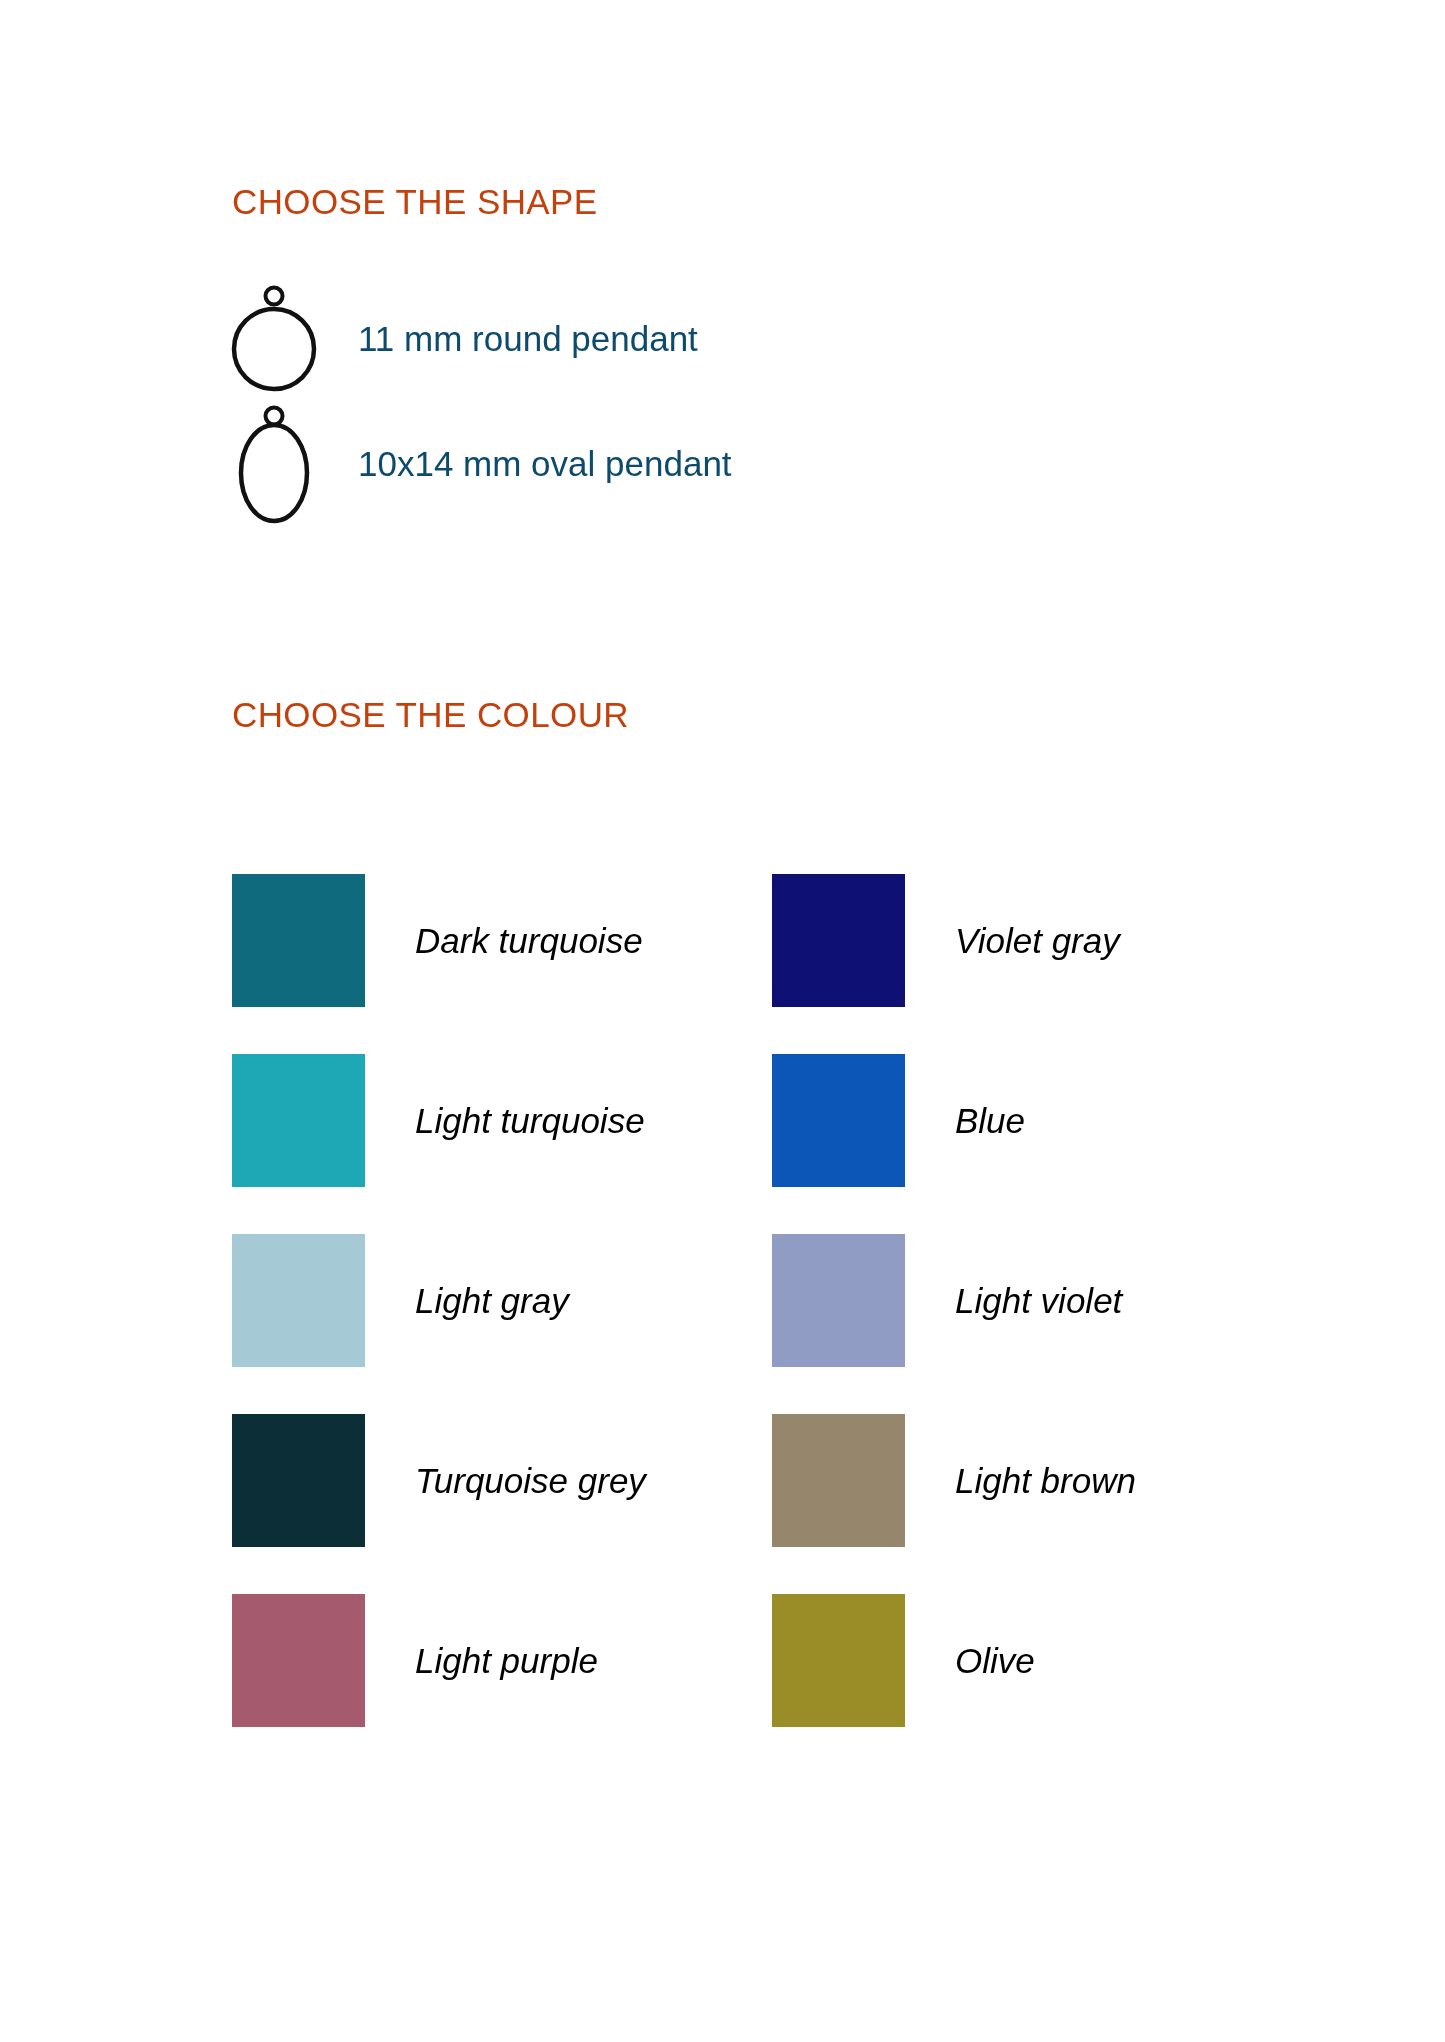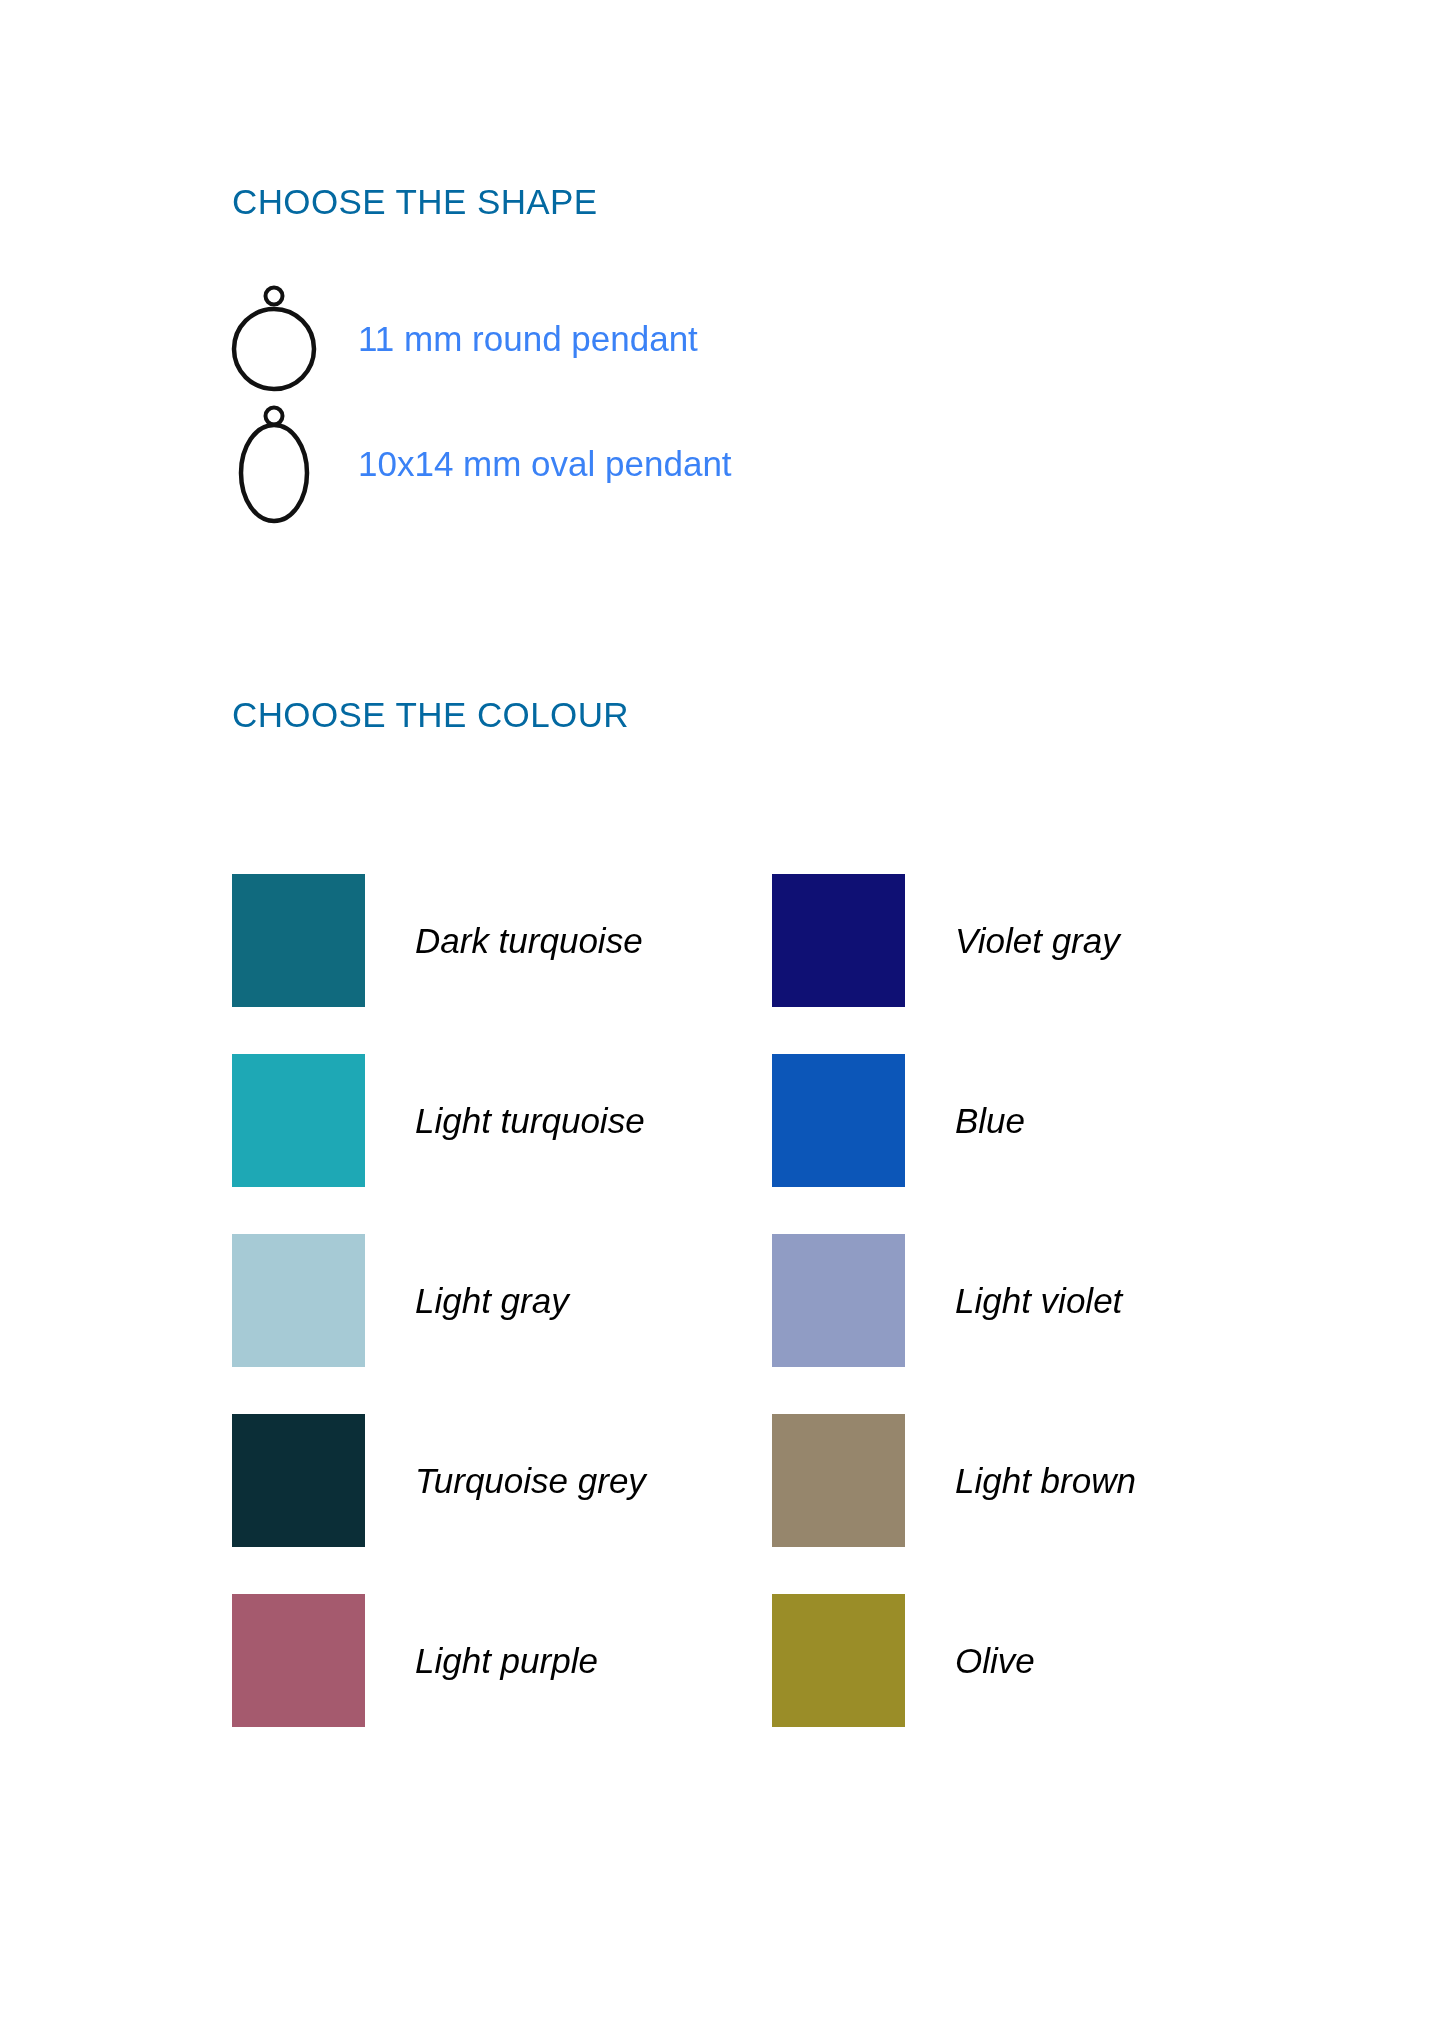--- a/index.html
+++ b/index.html
@@ -29,21 +29,21 @@
     left: 232px;
     top: 155px;
     width: 1000px;
   }
 
   .section-heading {
     font-size: 35px;
     line-height: 1;
     letter-spacing: 0.4px;
     font-weight: 400;
-    color: #0369a1;
+    color: #c2410c;
     white-space: nowrap;
   }
 
   .shape-list {
     margin-top: 57px;
   }
 
   .shape-row {
     display: flex;
     align-items: center;
@@ -55,21 +55,21 @@
     flex: 0 0 92px;
     display: flex;
     align-items: center;
     justify-content: flex-start;
     margin-left: -4px;
   }
 
   .shape-label {
     font-size: 35px;
     line-height: 1;
-    color: #3b82f6;
+    color: #0c4a6e;
     margin-left: 38px;
     white-space: nowrap;
   }
 
   
   .colour-section {
     position: absolute;
     left: 232px;
     top: 668px;
     width: 1100px;

